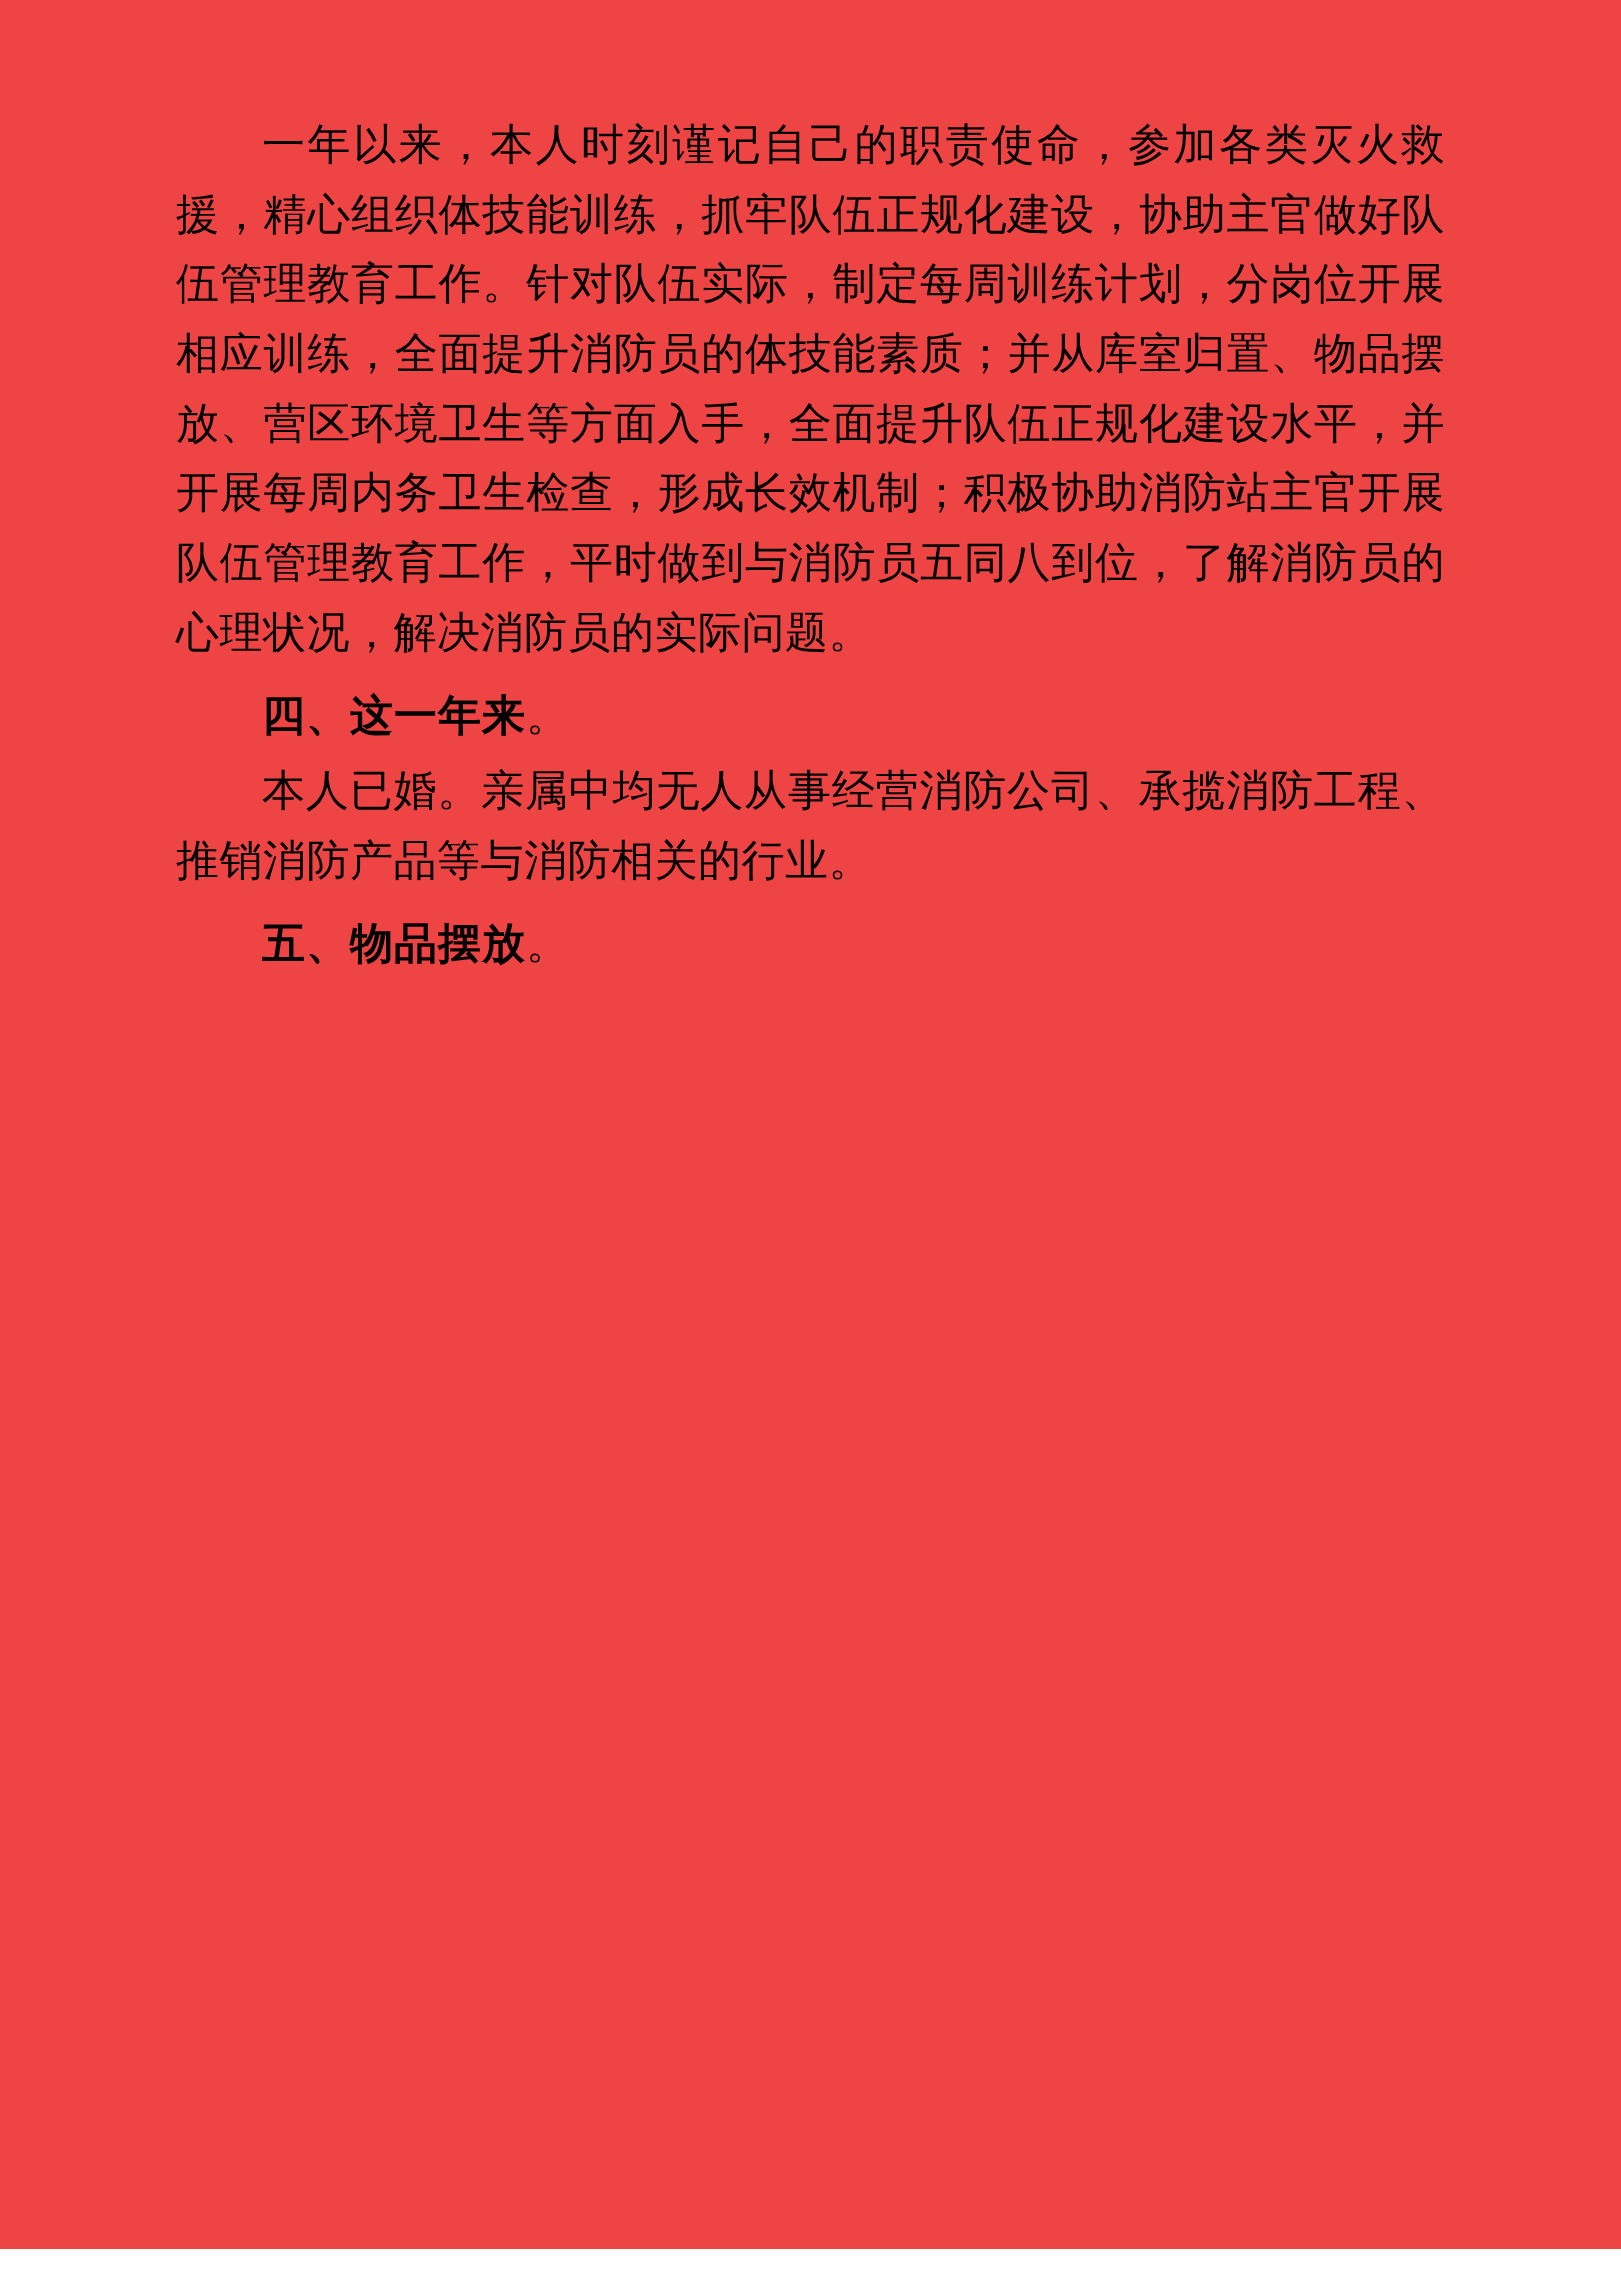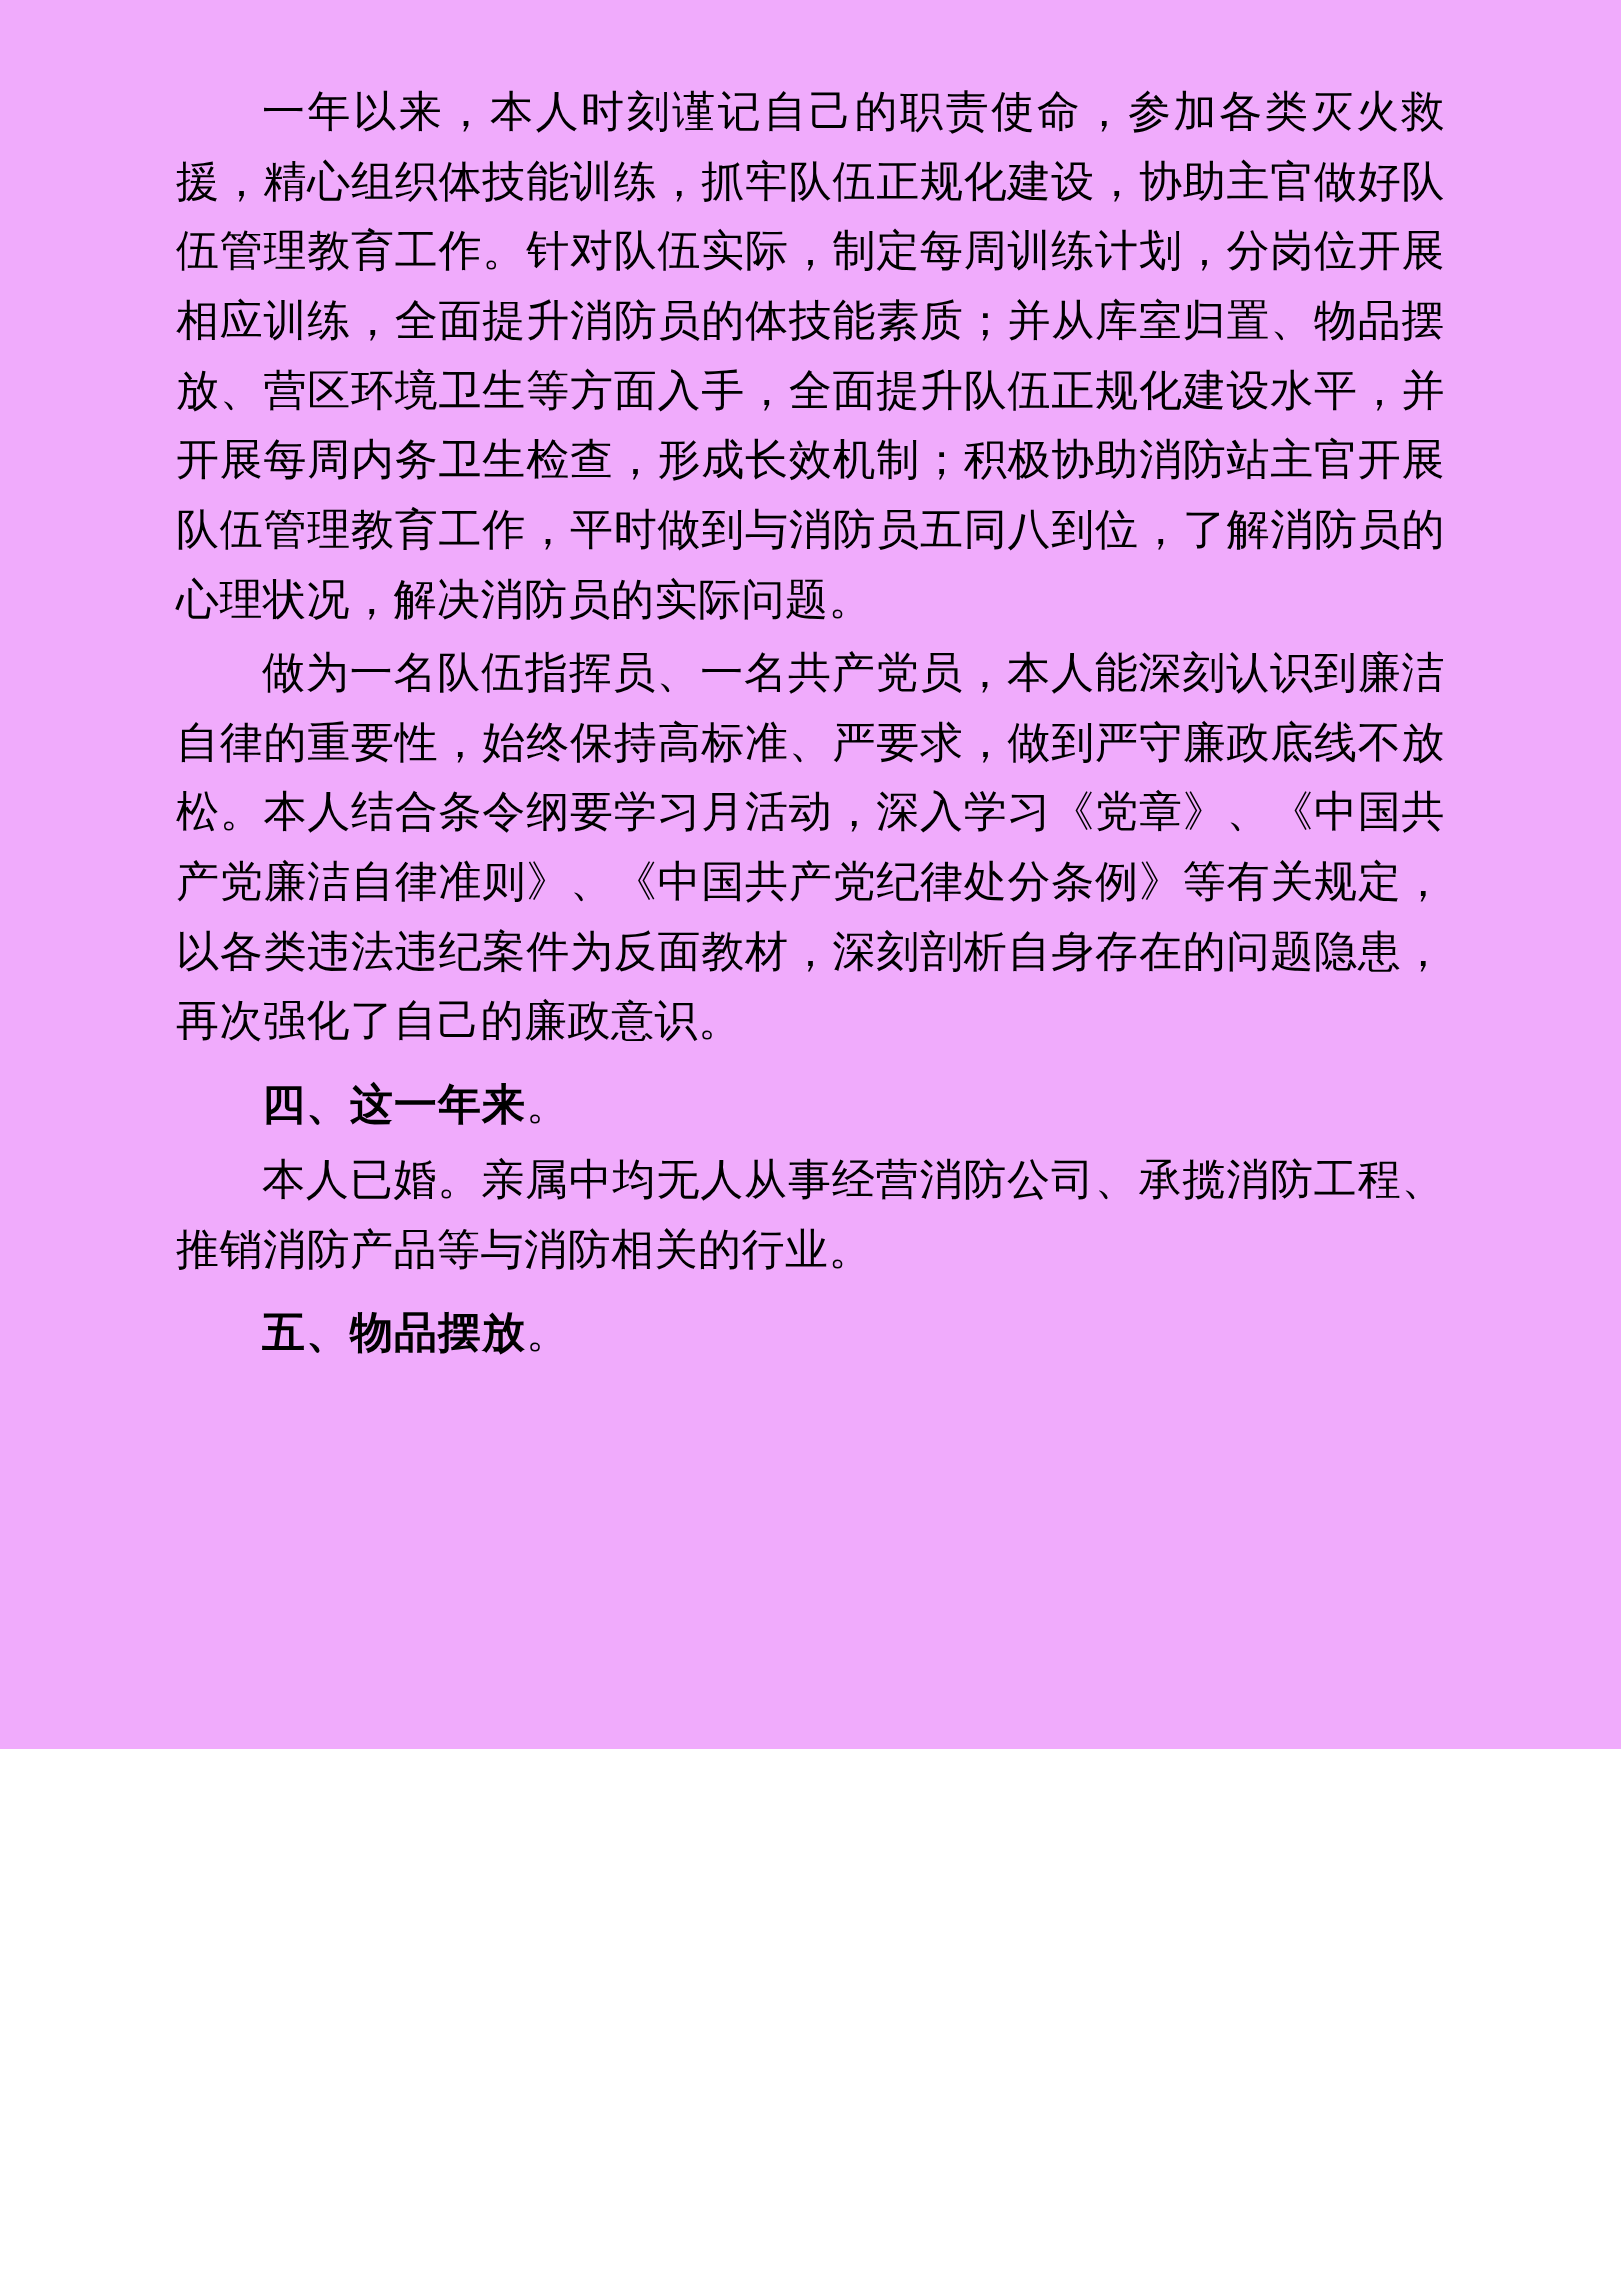--- a/index.html
+++ b/index.html
@@ -10,24 +10,24 @@
   body {
     width: 1621px;
     height: 2293px;
     font-family: "Liberation Serif", "DejaVu Serif", serif;
     color: #000000;
     -webkit-font-smoothing: antialiased;
   }
   .page {
     position: relative;
     width: 1621px;
-    height: 1749px;
+    height: 2249px;
     box-sizing: border-box;
-    padding: 77px 176px 137px 176px;
-    background: #f0abfc;
+    padding: 110px 176px 137px 176px;
+    background: #ef4444;
     overflow: hidden;
   }
   .doc-body {
     font-size: 43px;
     line-height: 1.62;
     text-align: justify;
     text-justify: inter-ideograph;
     letter-spacing: 0.5px;
   }
   p.para {
@@ -49,21 +49,20 @@
 </style>
 </head>
 <body>
 
 <div class="page">
   <div class="doc-body">
 
     <p class="para">一年以来，本人时刻谨记自己的职责使命，参加各类灭火救援，精心组织体技能训练，抓牢队伍正规化建设，协助主官做好队伍管理教育工作。针对队伍实际，制定每周训练计划，分岗位开展相应训练，全面提升消防员的体技能素质；并从库室归置、物品摆放、营区环境卫生等方面入手，全面提升队伍正规化建设水平，并开展每周内务卫生检查，形成长效机制；积极协助消防站主官开展队伍管理教育工作，平时做到与消防员五同八到位，了解消防员的心理状况，解决消防员的实际问题。</p>
 
 
-    <p class="para">做为一名队伍指挥员、一名共产党员，本人能深刻认识到廉洁自律的重要性，始终保持高标准、严要求，做到严守廉政底线不放松。本人结合条令纲要学习月活动，深入学习《党章》、《中国共产党廉洁自律准则》、《中国共产党纪律处分条例》等有关规定，以各类违法违纪案件为反面教材，深刻剖析自身存在的问题隐患，再次强化了自己的廉政意识。</p>
 
     <p class="heading"><span>四、这一年来</span><span class="tail">。</span></p>
 
     <p class="para">本人已婚。亲属中均无人从事经营消防公司、承揽消防工程、推销消防产品等与消防相关的行业。</p>
 
     <p class="heading"><span>五、物品摆放</span><span class="tail">。</span></p>
 
 
   </div>
 </div>

